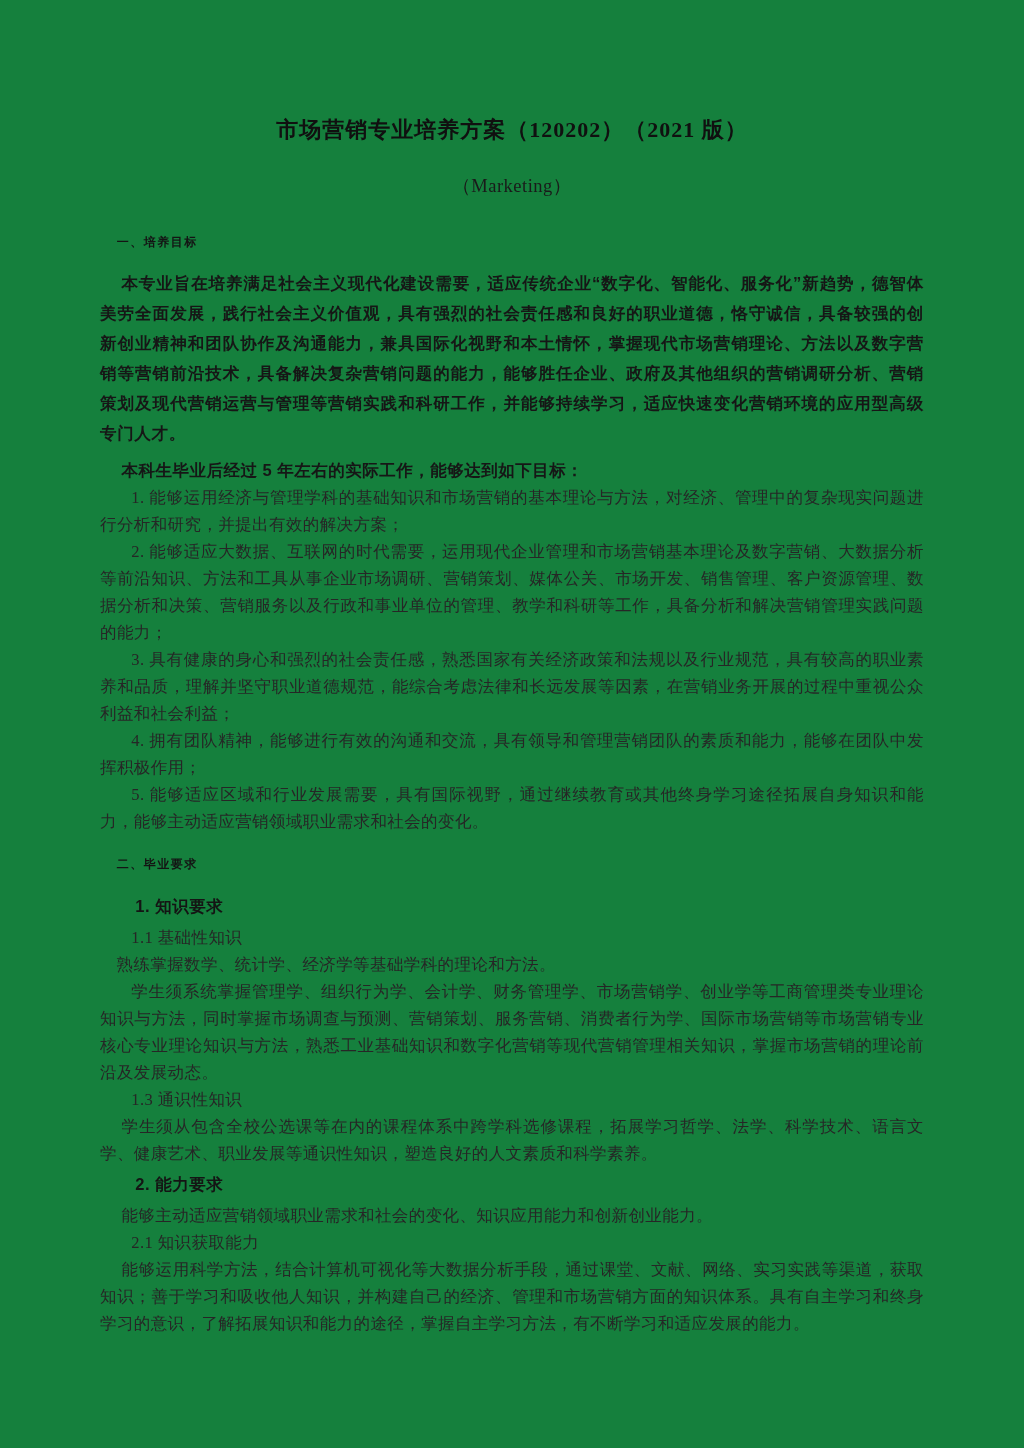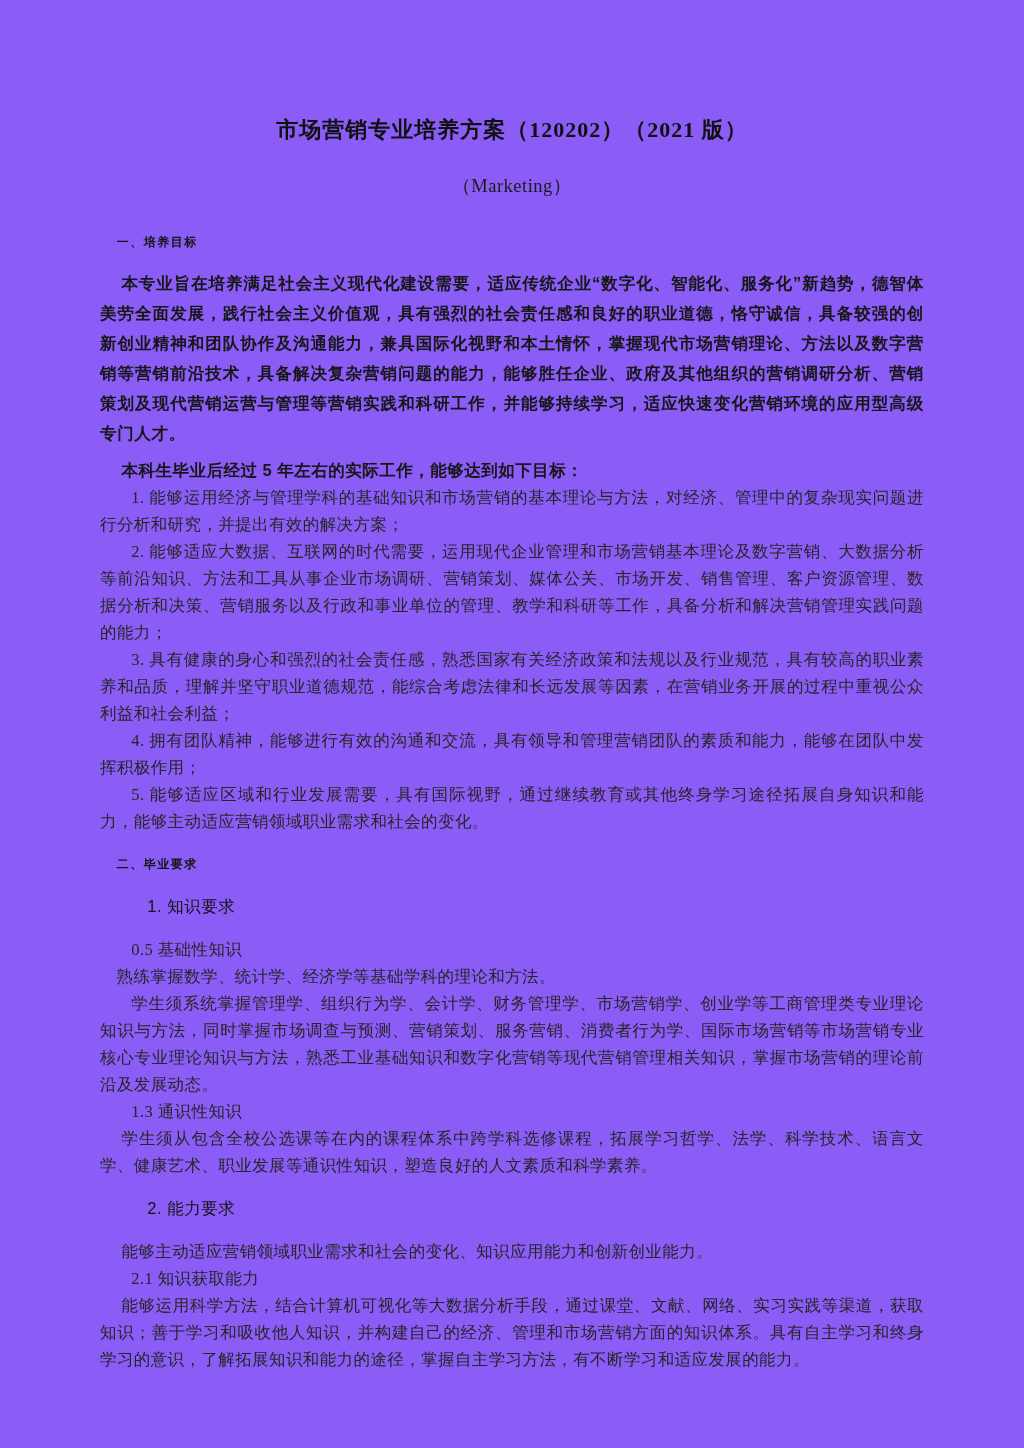--- a/index.html
+++ b/index.html
@@ -1,21 +1,21 @@
 <!DOCTYPE html>
 <html lang="zh"><head>
 <meta charset="utf-8">
 <style>
   html, body { margin: 0; padding: 0; background: #ffffff; }
   .page {
     position: relative;
     width: 1024px;
     height: 1448px;
     margin: 0 auto;
-    background: #8b5cf6;
+    background: #15803d;
     box-sizing: border-box;
     padding: 116px 100px 40px 100px;
     overflow: hidden;
     color: #1e1e1e;
   }
   
   .serifp {
     font-family: "Liberation Serif", "DejaVu Serif", serif;
     font-size: 16.5px;
     line-height: 27px;
@@ -73,27 +73,27 @@
     font-weight: 700;
     font-size: 16.5px;
     line-height: 27px;
     text-indent: 1.3em;
     letter-spacing: 0.5px;
     color: #161616;
     margin: 0;
   }
   .sub-h {
     font-family: "Liberation Sans", "DejaVu Sans", sans-serif;
-    font-weight: 400;
+    font-weight: 700;
     font-size: 16.5px;
     line-height: 27px;
     letter-spacing: 0.5px;
     color: #141414;
     text-indent: 1.9em;
-    margin: 16px;
+    margin: 4px;
   }
   .ind1  { text-indent: 1em;   }
   .ind15 { text-indent: 1.3em; }
   .ind2  { text-indent: 1.9em; }
 </style>
 </head>
 <body>
 
 <div class="page">
 
@@ -110,21 +110,21 @@
   <p class="serifp ind2">1. 能够运用经济与管理学科的基础知识和市场营销的基本理论与方法，对经济、管理中的复杂现实问题进行分析和研究，并提出有效的解决方案；</p>
   <p class="serifp ind2">2. 能够适应大数据、互联网的时代需要，运用现代企业管理和市场营销基本理论及数字营销、大数据分析等前沿知识、方法和工具从事企业市场调研、营销策划、媒体公关、市场开发、销售管理、客户资源管理、数据分析和决策、营销服务以及行政和事业单位的管理、教学和科研等工作，具备分析和解决营销管理实践问题的能力；</p>
   <p class="serifp ind2">3. 具有健康的身心和强烈的社会责任感，熟悉国家有关经济政策和法规以及行业规范，具有较高的职业素养和品质，理解并坚守职业道德规范，能综合考虑法律和长远发展等因素，在营销业务开展的过程中重视公众利益和社会利益；</p>
   <p class="serifp ind2">4. 拥有团队精神，能够进行有效的沟通和交流，具有领导和管理营销团队的素质和能力，能够在团队中发挥积极作用；</p>
   <p class="serifp ind2">5. 能够适应区域和行业发展需要，具有国际视野，通过继续教育或其他终身学习途径拓展自身知识和能力，能够主动适应营销领域职业需求和社会的变化。</p>
 
   <div class="sec-h sec-h2 boldsans">二、毕业要求</div>
 
   <p class="sub-h">1. 知识要求</p>
 
-  <p class="serifp ind2">0.5 基础性知识</p>
+  <p class="serifp ind2">1.1 基础性知识</p>
   <p class="serifp ind1">熟练掌握数学、统计学、经济学等基础学科的理论和方法。</p>
   <p class="serifp ind2">学生须系统掌握管理学、组织行为学、会计学、财务管理学、市场营销学、创业学等工商管理类专业理论知识与方法，同时掌握市场调查与预测、营销策划、服务营销、消费者行为学、国际市场营销等市场营销专业核心专业理论知识与方法，熟悉工业基础知识和数字化营销等现代营销管理相关知识，掌握市场营销的理论前沿及发展动态。</p>
   <p class="serifp ind2">1.3 通识性知识</p>
   <p class="serifp ind15">学生须从包含全校公选课等在内的课程体系中跨学科选修课程，拓展学习哲学、法学、科学技术、语言文学、健康艺术、职业发展等通识性知识，塑造良好的人文素质和科学素养。</p>
 
   <p class="sub-h">2. 能力要求</p>
 
   <p class="serifp ind15">能够主动适应营销领域职业需求和社会的变化、知识应用能力和创新创业能力。</p>
   <p class="serifp ind2">2.1 知识获取能力</p>
   <p class="serifp ind15">能够运用科学方法，结合计算机可视化等大数据分析手段，通过课堂、文献、网络、实习实践等渠道，获取知识；善于学习和吸收他人知识，并构建自己的经济、管理和市场营销方面的知识体系。具有自主学习和终身学习的意识，了解拓展知识和能力的途径，掌握自主学习方法，有不断学习和适应发展的能力。</p>

